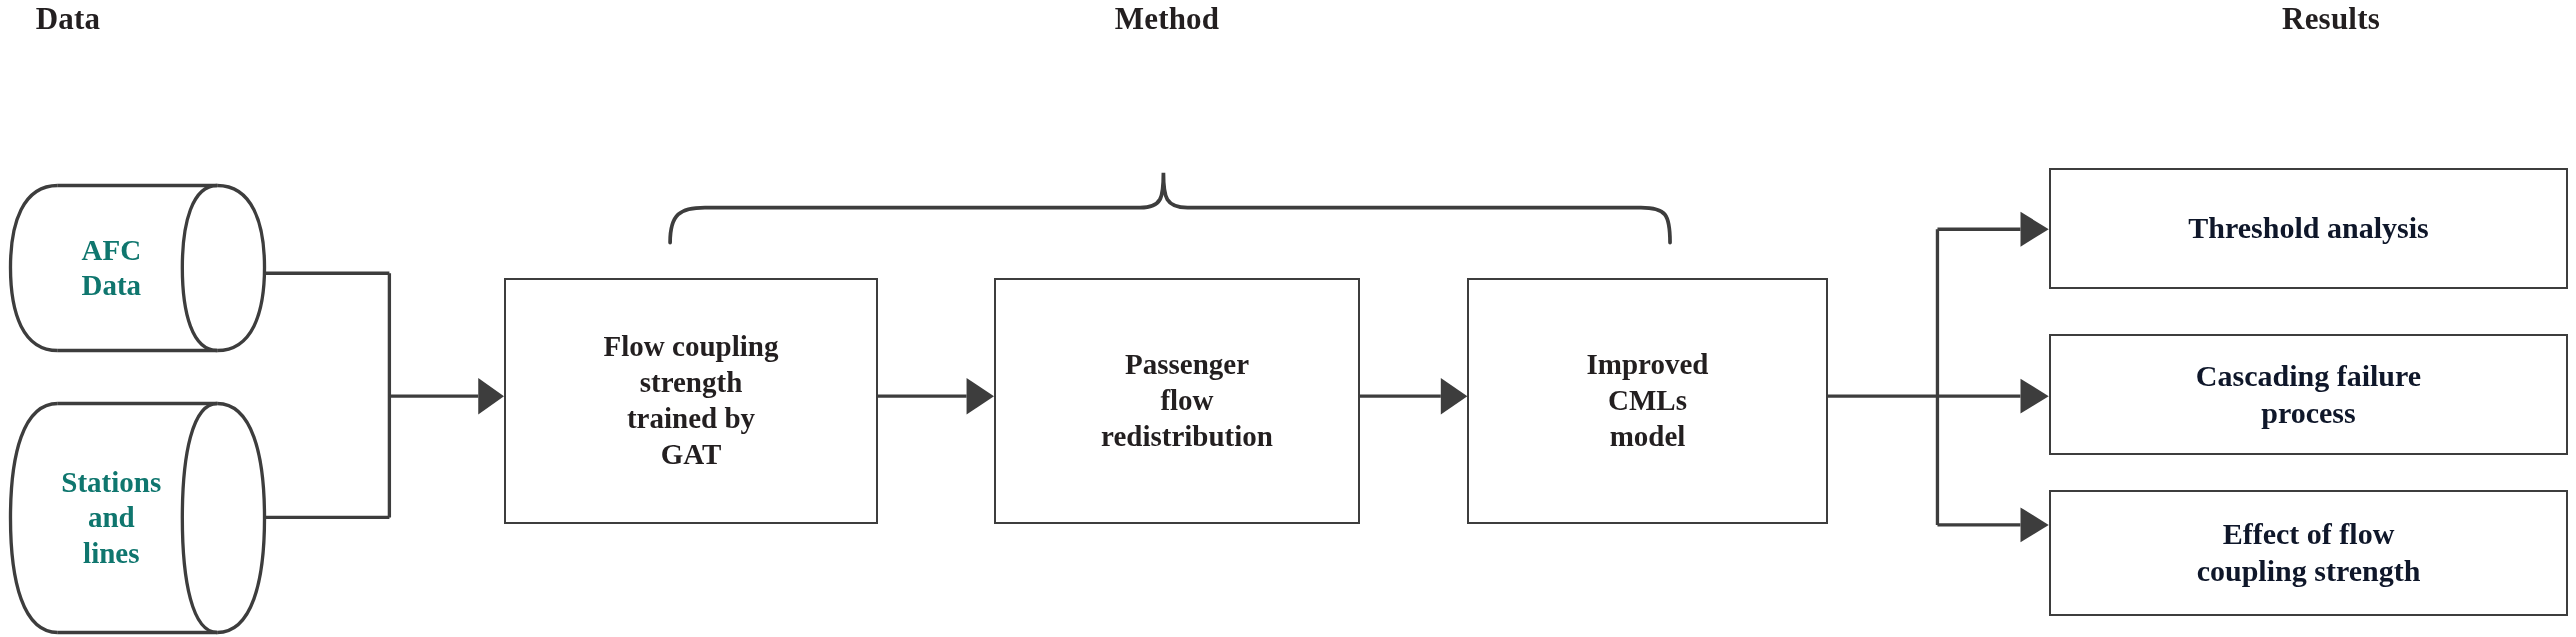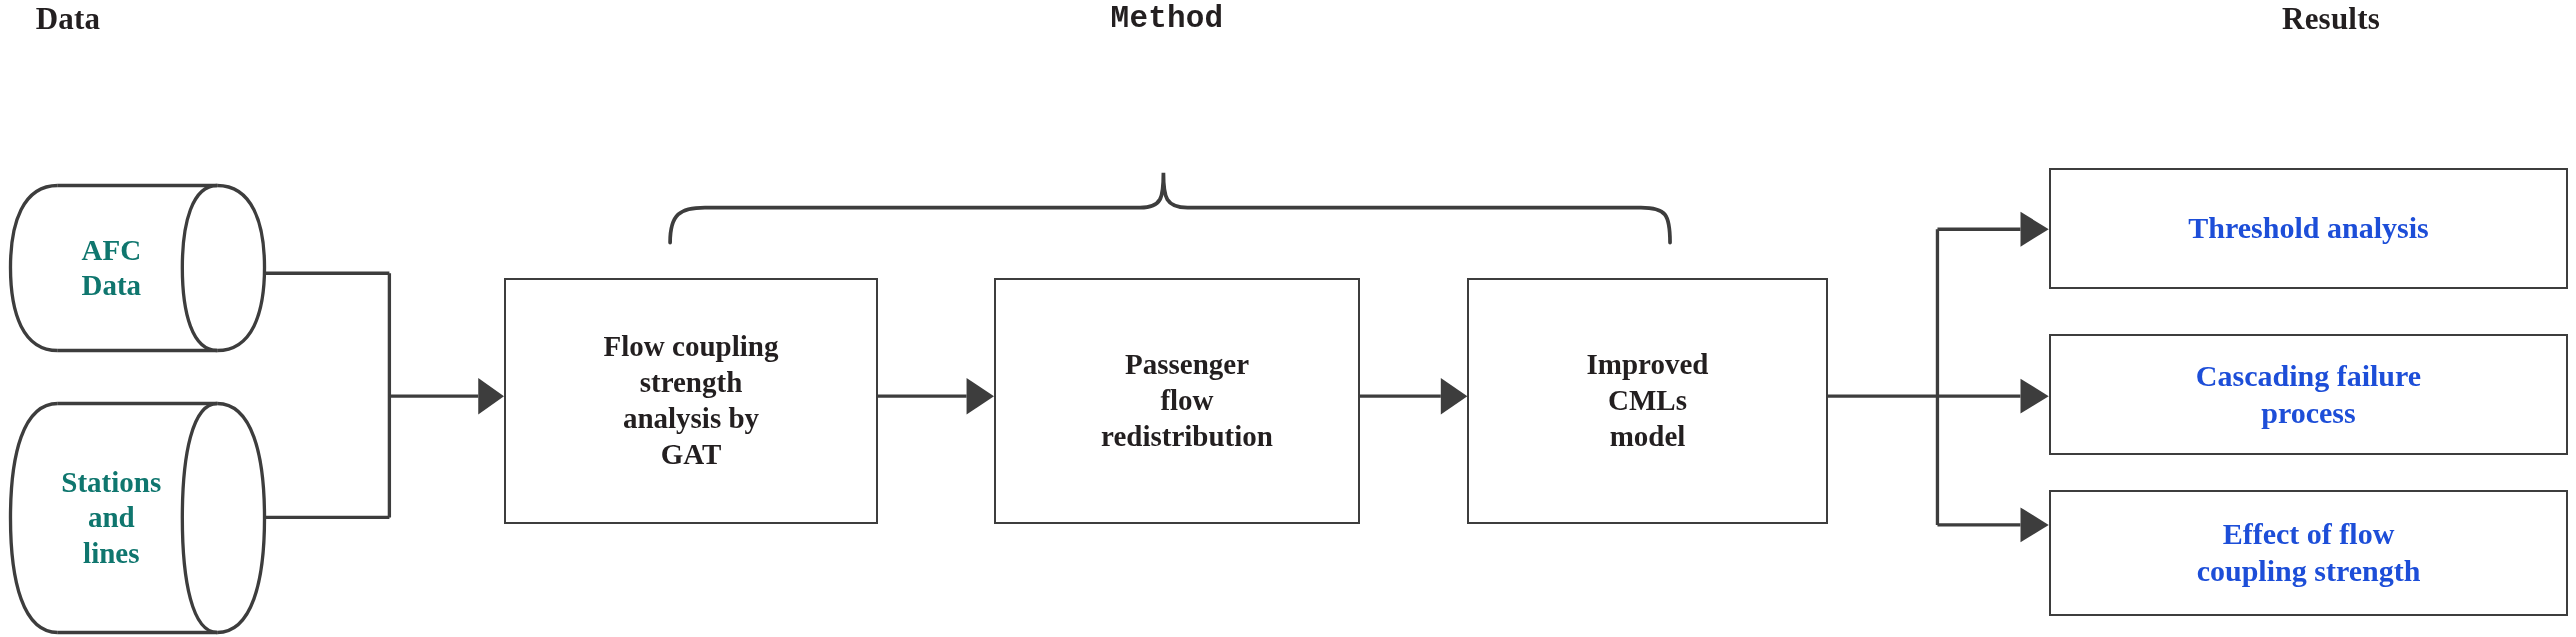--- a/index.html
+++ b/index.html
@@ -71,21 +71,21 @@
     font-weight: bold;
     font-size: 29px;
     line-height: 1.24;
     color: #231f20;
     padding: 0 6.6px;
   }
   .rbox-label {
     font-weight: bold;
     font-size: 30px;
     line-height: 1.22;
-    color: #1d4ed8;
+    color: #0f172a;
     padding: 0 6.6px;
   }
   
   .conn {
     position: absolute;
     left: 0;
     top: 0;
     width: 2576px;
     height: 637px;
     overflow: visible;
@@ -107,21 +107,21 @@
     stroke: none;
   }
 </style>
 </head>
 <body>
 
 <div id="canvas">
 
   <div class="col-header" style="left:68px; top:3.3px;">Data</div>
 
-  <div class="col-header" style="left:1167px; top:3.3px;font-family:Liberation Mono, monospace;">Method</div>
+  <div class="col-header" style="left:1167px; top:3.3px;">Method</div>
 
   <div class="col-header" style="left:2331px; top:3.3px;">Results</div>
 
   <div class="cylinder" style="left:8.3px; top:183px; width:259px; height:170px;">
     <svg class="cyl-svg" viewBox="0 0 312 205" preserveAspectRatio="none">
       <path class="ln" d="M 60 3 L 252 3"></path>
       <path class="ln" d="M 60 202 L 252 202"></path>
       <path class="ln" d="M 60 3 C 18 3 3 48 3 102 C 3 157 18 202 60 202"></path>
       <path class="ln" d="M 252 3 C 294 3 309 48 309 102 C 309 157 294 202 252 202"></path>
       <path class="ln" d="M 252 3 C 222 3 210 48 210 102 C 210 157 222 202 252 202"></path>
@@ -144,21 +144,21 @@
       <div>Stations</div>
       <div>and</div>
       <div>lines</div>
     </div>
   </div>
 
   <div class="pbox" style="left:504px; top:278px; width:374px; height:246px;">
     <div class="pbox-label">
       <div>Flow coupling</div>
       <div>strength</div>
-      <div>analysis by</div>
+      <div>trained by</div>
       <div>GAT</div>
     </div>
   </div>
 
   <div class="pbox" style="left:994px; top:278px; width:366px; height:246px;padding-left:20px;">
     <div class="pbox-label">
       <div>Passenger</div>
       <div>flow</div>
       <div>redistribution</div>
     </div>

